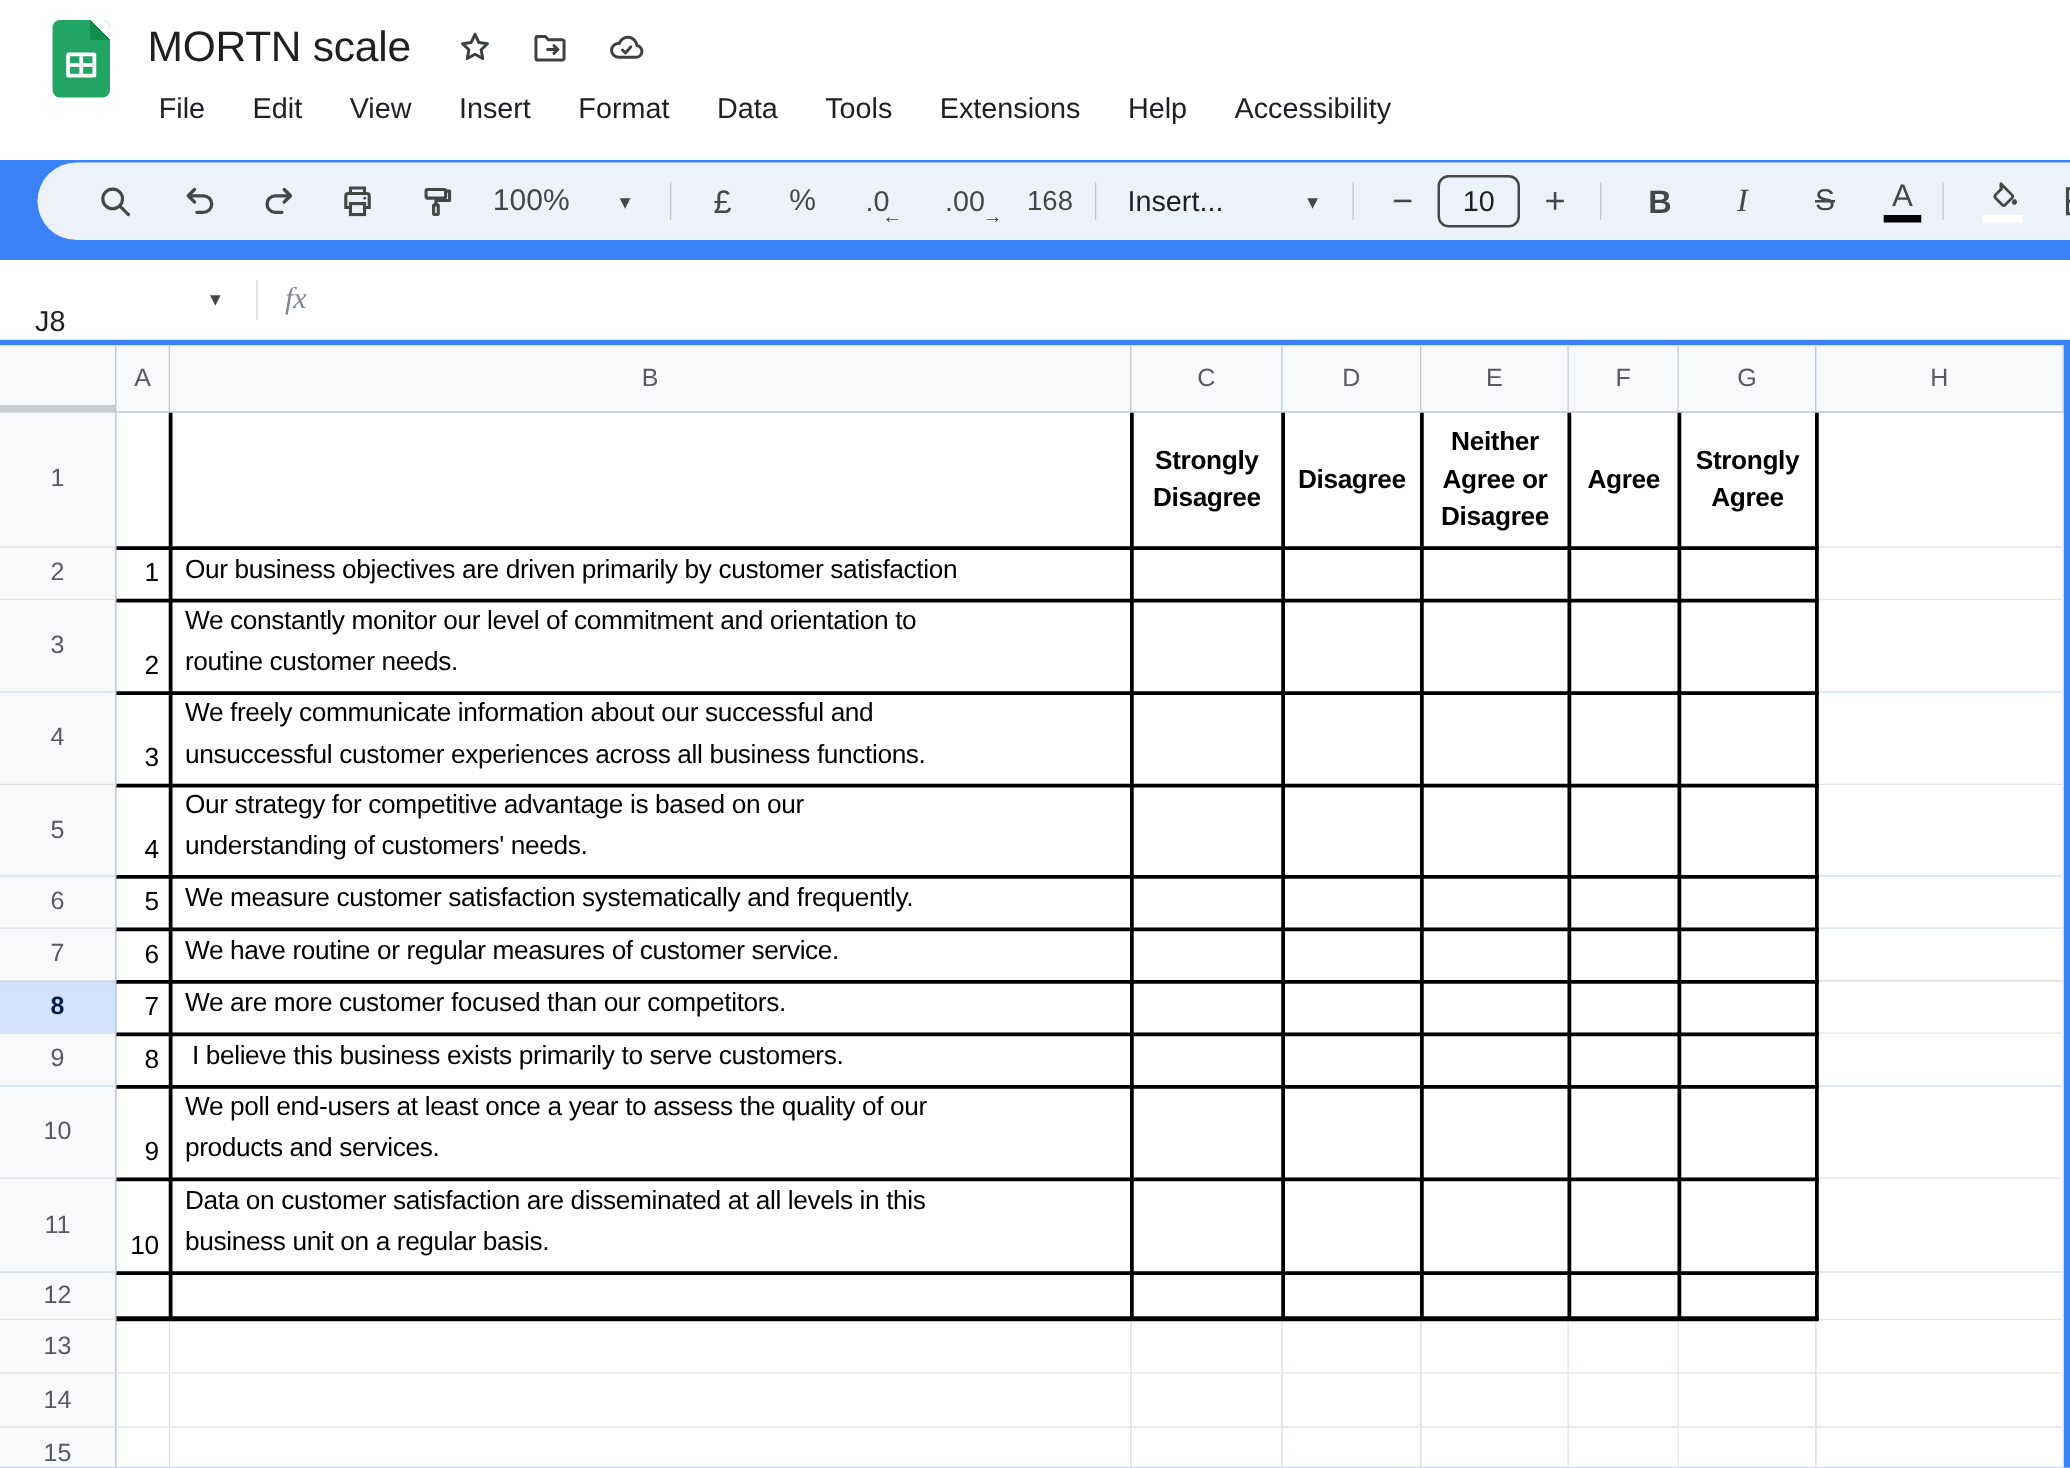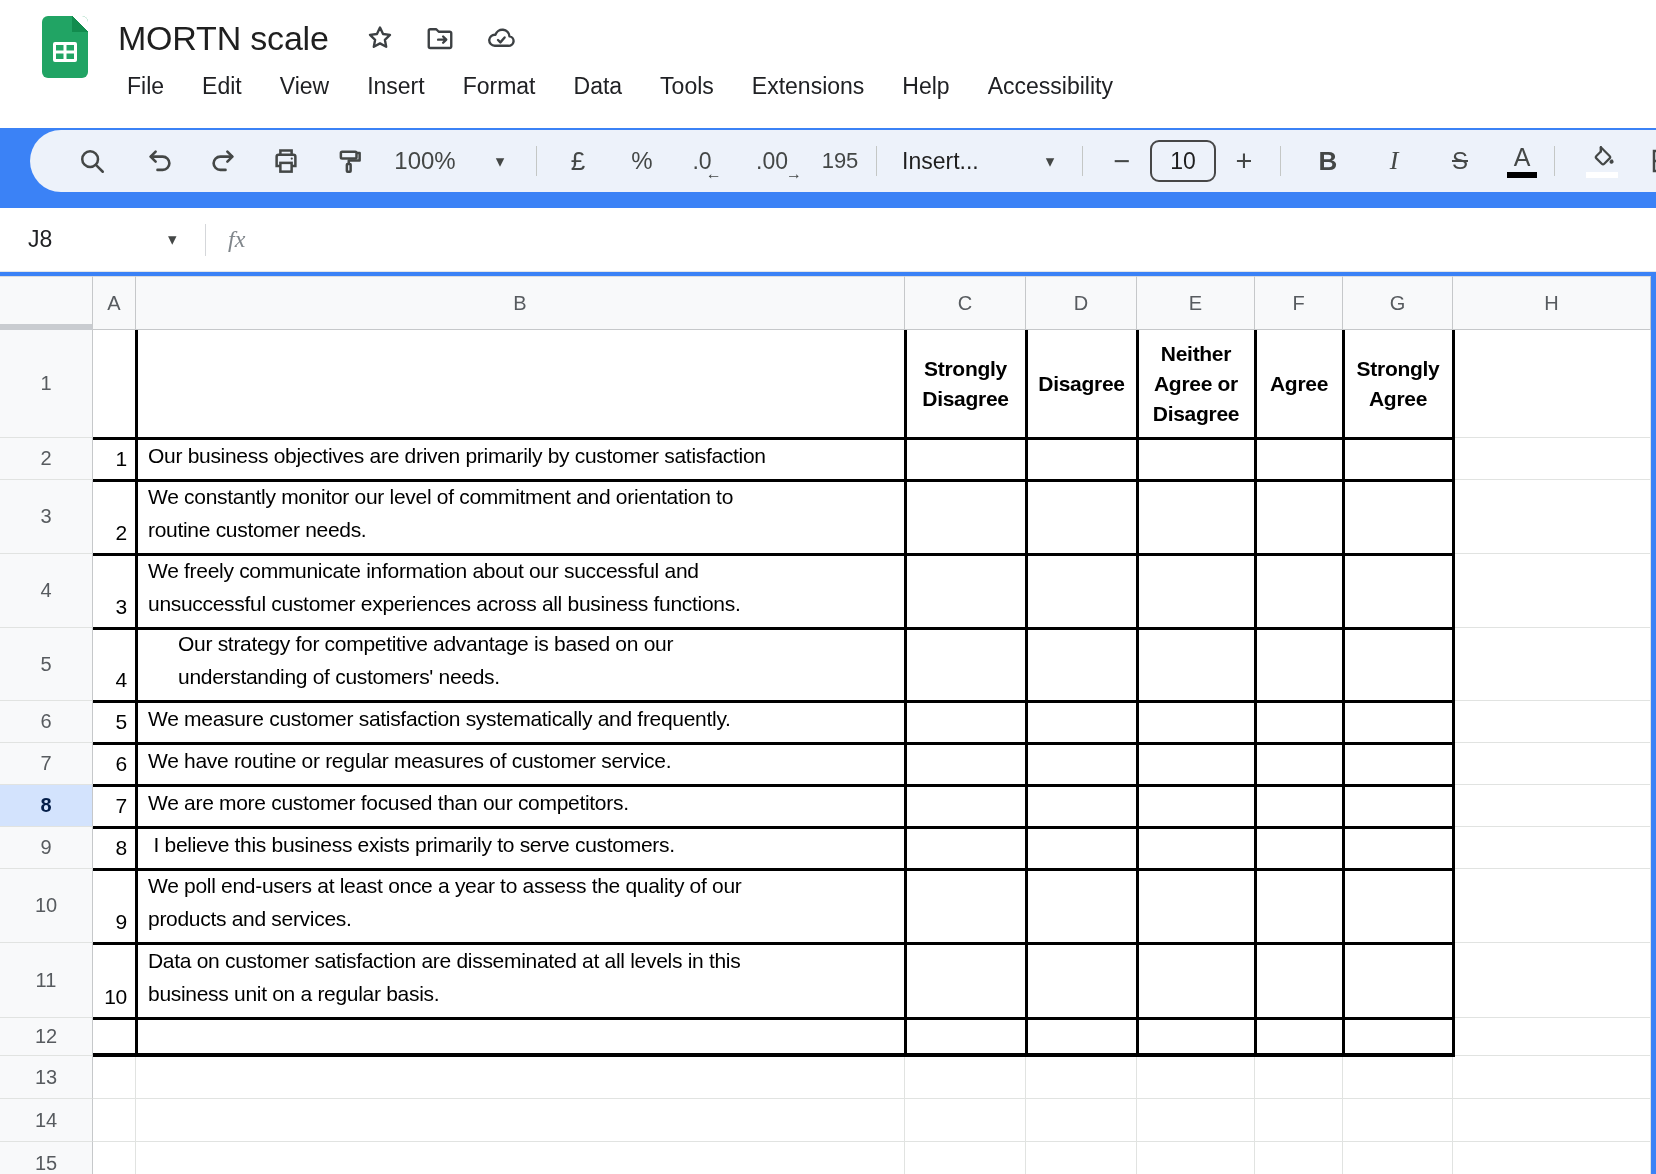--- a/index.html
+++ b/index.html
@@ -44,21 +44,21 @@
   .fmt-i { font-size:26px; font-style:italic; font-weight:500; font-family:"Liberation Serif", serif; }
   .fmt-s { font-size:24px; font-weight:500; text-decoration:line-through; }
   .color-a { display:flex; flex-direction:column; align-items:center; gap:3px; }
   .color-a .glyph { font-size:25px; font-weight:500; color:#444746; line-height:24px; }
   .color-bar { width:30px; height:6px; background:#000; }
   .fill-bar { width:32px; height:6px; background:#fff; }
 
   
   .formulabar { position:absolute; top:208px; left:0; width:1656px; height:64px; background:#fff;
     border-bottom:1px solid #e3e5e8; }
-  .namebox { position:absolute; left:28px; top:0; height:63px; display:flex; align-items:center;
+  .namebox { position:absolute; left:28px; top:0; height:63px; display:flex; align-items:flex-end;
     font-size:23px; color:#202124; }
   .namebox-caret { position:absolute; left:168px; top:0; height:63px; display:flex; align-items:center; }
   .fb-divider { position:absolute; left:205px; top:16px; width:1px; height:32px; background:#d5d7da; }
   .fx { position:absolute; left:228px; top:0; height:63px; display:flex; align-items:center;
     font-family:"Liberation Serif", serif; font-style:italic; font-size:24px; color:#80868b; }
 
   
   #grid { position:absolute; inset:0; }
   .gcell { position:absolute; background:#fff; border-right:1px solid #e1e3e1; border-bottom:1px solid #e1e3e1; }
   .hcell { position:absolute; background:#f8f9fa; border-right:1px solid #c6c8ca; border-bottom:1px solid #c6c8ca;
@@ -169,21 +169,21 @@
     <div class="tb" style="left:590px;width:44px">
       <span class="tb-text">%</span>
     </div>
     <div class="tb" style="left:648px;width:48px">
       <span class="dec-wrap"><span>.0</span><span class="dec-arr left-arr">←</span></span>
     </div>
     <div class="tb" style="left:714px;width:56px">
       <span class="dec-wrap"><span>.00</span><span class="dec-arr">→</span></span>
     </div>
     <div class="tb" style="left:782px;width:56px">
-      <span class="tb-text" style="font-size:22px;font-weight:500">195</span>
+      <span class="tb-text" style="font-size:22px;font-weight:500">168</span>
     </div>
     <div class="tb-divider" style="left:846px"></div>
     <div class="tb" style="left:872px;width:130px;justify-content:flex-start">
       <span class="fontname">Insert...</span>
     </div>
     <div class="tb" style="left:1005px;width:30px">
         <span class="caret">▾</span>
       </div>
     <div class="tb-divider" style="left:1052px"></div>
     <div class="tb" style="left:1072px;width:40px">
@@ -421,21 +421,21 @@
 Agree</div>
       <div class="content stmt-num" style="left: 95px; top: 440px; width: 38px; height: 38px; z-index: 2;">1</div>
       <div class="content stmt-txt" style="left: 138px; top: 440px; width: 764px; height: 38px; z-index: 2;">Our business objectives are driven primarily by customer satisfaction</div>
       <div class="content stmt-num" style="left: 95px; top: 482px; width: 38px; height: 70px; z-index: 2;">2</div>
       <div class="content stmt-txt" style="left: 138px; top: 482px; width: 764px; height: 70px; z-index: 2;">We constantly monitor our level of commitment and orientation to
 routine customer needs.</div>
       <div class="content stmt-num" style="left: 95px; top: 556px; width: 38px; height: 70px; z-index: 2;">3</div>
       <div class="content stmt-txt" style="left: 138px; top: 556px; width: 764px; height: 70px; z-index: 2;">We freely communicate information about our successful and
 unsuccessful customer experiences across all business functions.</div>
       <div class="content stmt-num" style="left: 95px; top: 630px; width: 38px; height: 69px; z-index: 2;">4</div>
-      <div class="content stmt-txt" style="left: 138px; top: 630px; width: 764px; height: 69px; z-index: 2; margin-left: 30px;">Our strategy for competitive advantage is based on our
+      <div class="content stmt-txt" style="left: 138px; top: 630px; width: 764px; height: 69px; z-index: 2;">Our strategy for competitive advantage is based on our
 understanding of customers' needs.</div>
       <div class="content stmt-num" style="left: 95px; top: 703px; width: 38px; height: 38px; z-index: 2;">5</div>
       <div class="content stmt-txt" style="left: 138px; top: 703px; width: 764px; height: 38px; z-index: 2;">We measure customer satisfaction systematically and frequently.</div>
       <div class="content stmt-num" style="left: 95px; top: 745px; width: 38px; height: 38px; z-index: 2;">6</div>
       <div class="content stmt-txt" style="left: 138px; top: 745px; width: 764px; height: 38px; z-index: 2;">We have routine or regular measures of customer service.</div>
       <div class="content stmt-num" style="left: 95px; top: 787px; width: 38px; height: 38px; z-index: 2;">7</div>
       <div class="content stmt-txt" style="left: 138px; top: 787px; width: 764px; height: 38px; z-index: 2;">We are more customer focused than our competitors.</div>
       <div class="content stmt-num" style="left: 95px; top: 829px; width: 38px; height: 38px; z-index: 2;">8</div>
       <div class="content stmt-txt" style="left: 138px; top: 829px; width: 764px; height: 38px; z-index: 2;">&nbsp;I believe this business exists primarily to serve customers.</div>
       <div class="content stmt-num" style="left: 95px; top: 871px; width: 38px; height: 70px; z-index: 2;">9</div>

